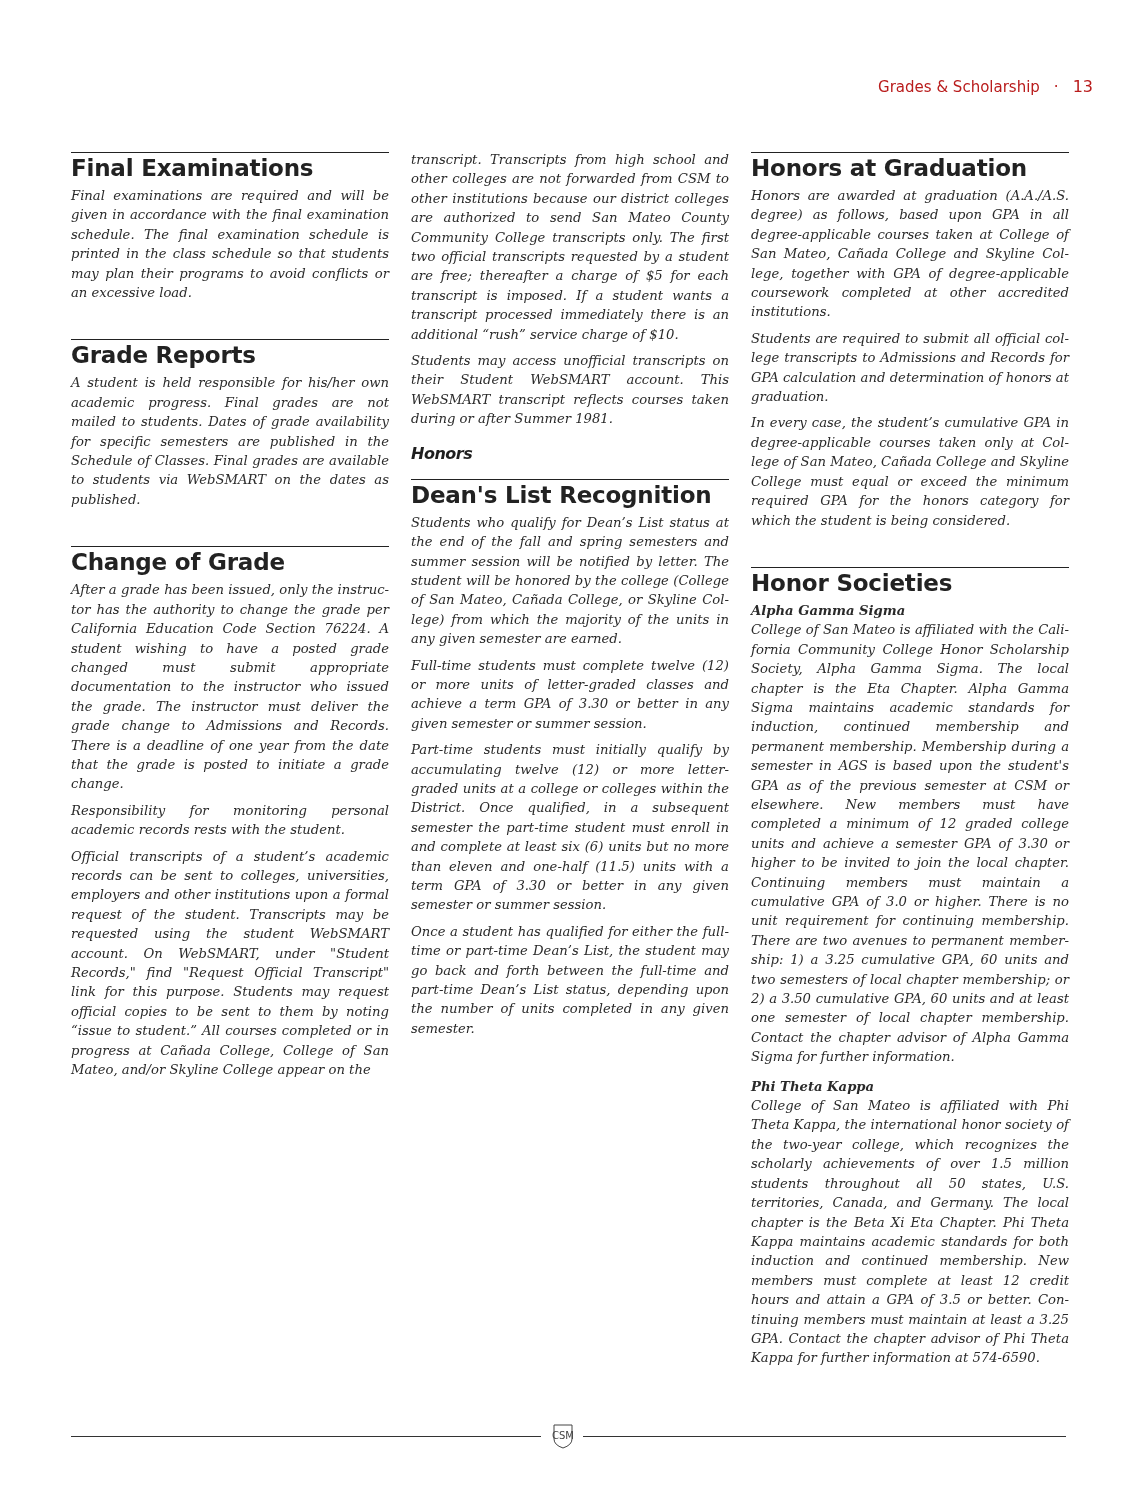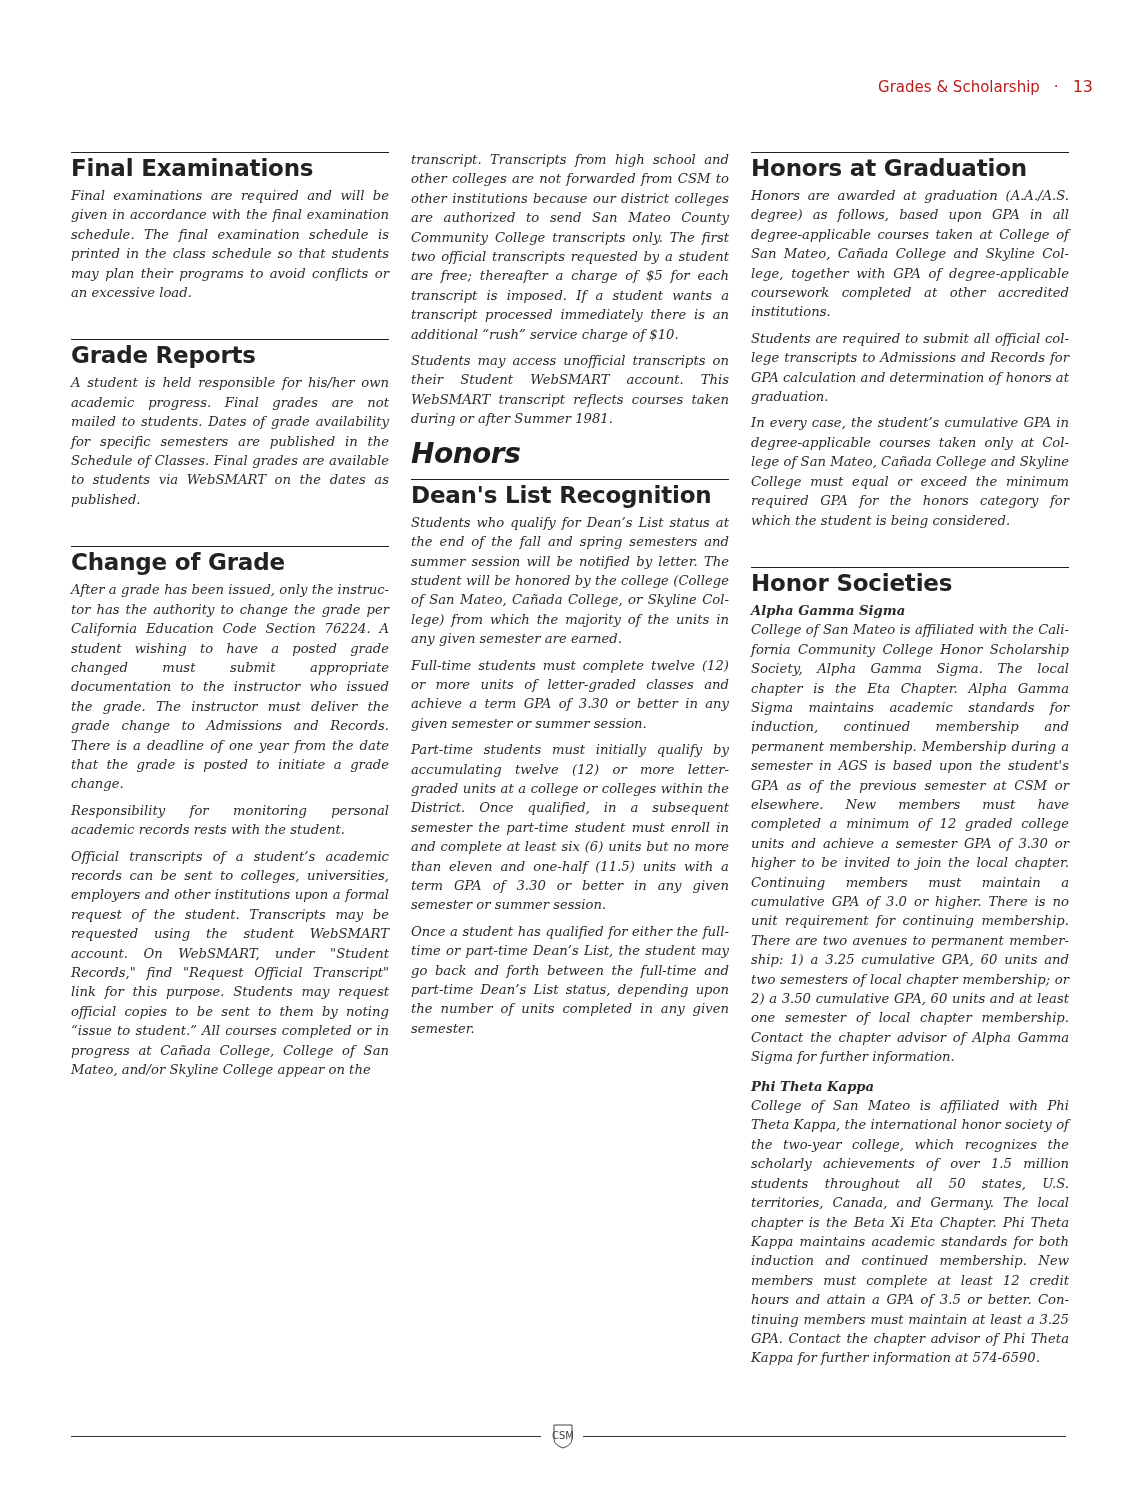--- a/index.html
+++ b/index.html
@@ -5,21 +5,21 @@
   html, body { margin: 0; padding: 0; background: #ffffff; }
   body { width: 1147px; height: 1494px; position: relative; overflow: hidden; color: #2a2a2a; }
   .running-head { position: absolute; top: 77px; right: 54px; font-family: "DejaVu Sans", sans-serif; font-size: 15px; color: #b91c1c; display: flex; align-items: center; gap: 0; }
   .running-head .sep { margin: 0 14px; }
   .running-head .pg { font-size: 16px; }
   .col { position: absolute; top: 148px; width: 318px; font-family: "DejaVu Serif", serif; font-size: 13.2px; line-height: 19.4px; text-align: justify; hyphens: manual; }
   .col1 { left: 71px; }
   .col2 { left: 411px; }
   .col3 { left: 751px; }
   .rule-head { border-top: 1.2px solid #222; padding-top: 2px; margin: 4px 0 5px 0; font-family: "DejaVu Sans", sans-serif; font-weight: bold; font-size: 23px; line-height: 26px; color: #222; letter-spacing: -0.2px; }
-  .big-head { font-family: "DejaVu Sans", sans-serif; font-weight: bold; font-style: italic; font-size: 28px; line-height: 30px; color: #1e1e1e; margin: 10px 0 10px 0; letter-spacing: -0.5px; }
+  .big-head { font-family: "DejaVu Sans", sans-serif; font-weight: bold; font-style: italic; font-size: 16px; line-height: 30px; color: #1e1e1e; margin: 10px 0 10px 0; letter-spacing: -0.5px; }
   p { margin: 0 0 7px 0; font-style: italic; }
   .gap { height: 26px; }
   .italic { font-style: italic; }
   .sub-head { font-weight: bold; margin: 0; }
   .honors-table { margin: 6px 0 8px 0; font-size: 13.2px; line-height: 19.4px; }
   .honors-row { display: flex; }
   .honors-row .range { width: 92px; }
   .footer { position: absolute; top: 1420px; left: 71px; width: 995px; height: 32px; }
   .footer .line { position: absolute; top: 16px; height: 1px; background: #333; }
   .footer .line.left { left: 0; width: 470px; }

